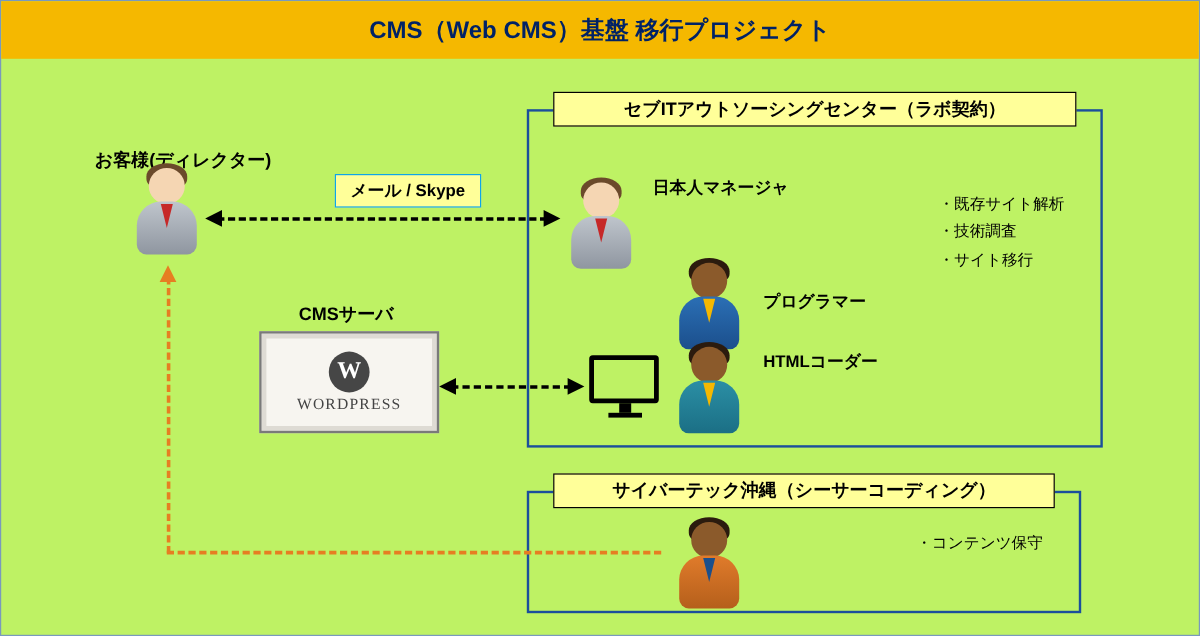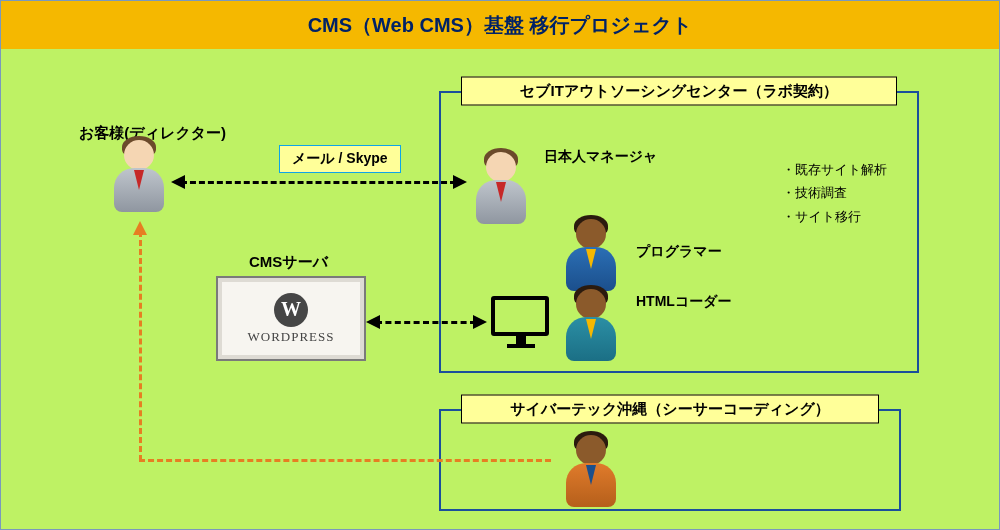--- a/index.html
+++ b/index.html
@@ -113,20 +113,21 @@
 
   <div class="panel" style="top:408px; left:438px; width:462px; height:102px;">
     <div class="panel-title">サイバーテック沖縄（シーサーコーディング）</div>
     <div class="person" style="position:absolute; top:20px; left:120px;">
       <div class="hair hair-dark"></div>
       <div class="head skin-dark"></div>
       <div class="body suit-orange"></div>
       <div class="tie" style="border-top-color:#1b4f8c;"></div>
     </div>
     <ul class="tasks" style="position:absolute; top:30px; right:30px;">
+      <li>コンテンツ保守</li>
     </ul>
   </div>
 
   <div class="line dash-black" style="top:180px; left:180px; width:275px;"></div>
   <div class="arrowhead ah-right-black" style="top:174px; left:452px;"></div>
   <div class="arrowhead ah-left-black" style="top:174px; left:170px;"></div>
   <div class="badge" style="position:absolute; top:144px; left:278px;">メール / Skype</div>
 
   <div class="line dash-black" style="top:320px; left:375px; width:100px;"></div>
   <div class="arrowhead ah-right-black" style="top:314px; left:472px;"></div>

